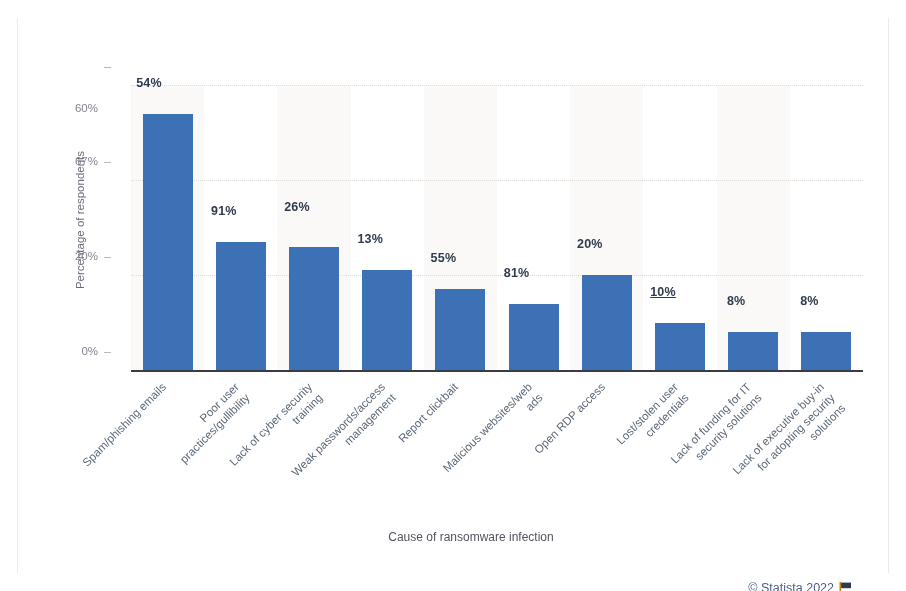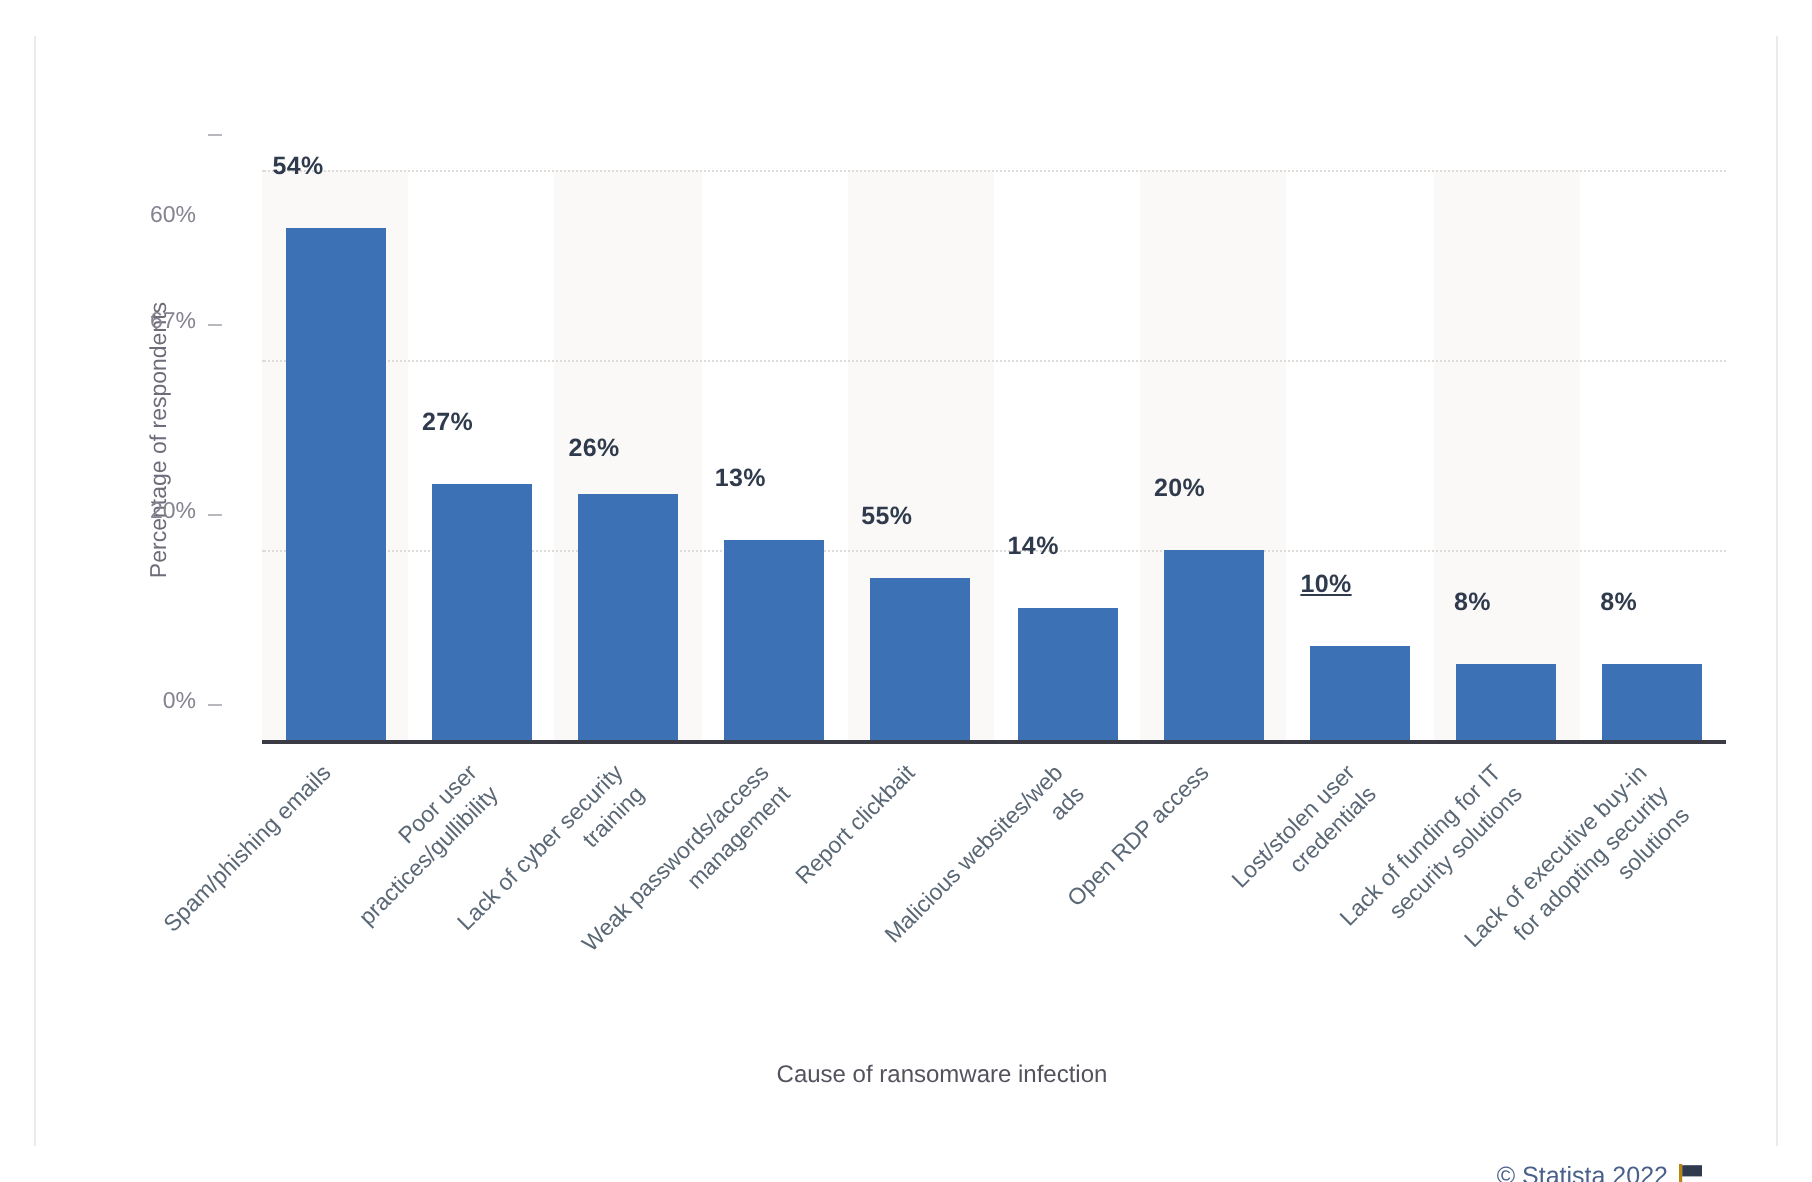--- a/index.html
+++ b/index.html
@@ -194,32 +194,32 @@
 <div class="y-tick-label" style="left: 34px; top: 327px;">0%</div>
     <div class="y-tick-mark" style="left: 86px; top: 334px;"></div>
     <div class="y-tick-label" style="left: 34px; top: 232px;">20%</div>
     <div class="y-tick-mark" style="left: 86px; top: 239px;"></div>
     <div class="y-tick-label" style="left: 34px; top: 137px;">67%</div>
     <div class="y-tick-mark" style="left: 86px; top: 144px;"></div>
     <div class="y-tick-label" style="left: 34px; top: 42px; margin-top: 42px;">60%</div>
     <div class="y-tick-mark" style="left: 86px; top: 49px;"></div>
     <div class="bar-value" style="left: 96px; top: 57.5px;">54%</div>
     <div class="x-tick-label" style="left: -59.4px;">Spam/phishing emails</div>
-    <div class="bar-value" style="left: 170.8px; top: 185.75px;">27%</div>
+    <div class="bar-value" style="left: 170.8px; top: 185.75px;">91%</div>
     <div class="x-tick-label" style="left: 13.8px;">Poor user
 practices/gullibility</div>
-    <div class="bar-value" style="left: 244px; top: 199px;">26%</div>
+    <div class="bar-value" style="left: 244px; top: 182px;">26%</div>
     <div class="x-tick-label" style="left: 87px;">Lack of cyber security
 training</div>
     <div class="bar-value" style="left: 317.2px; top: 214.25px;">13%</div>
     <div class="x-tick-label" style="left: 160.2px;">Weak passwords/access
 management</div>
     <div class="bar-value" style="left: 390.4px; top: 233.25px;">55%</div>
     <div class="x-tick-label" style="left: 233.4px;">Report clickbait</div>
-    <div class="bar-value" style="left: 463.6px; top: 247.5px;">14%</div>
+    <div class="bar-value" style="left: 463.6px; top: 247.5px;">81%</div>
     <div class="x-tick-label" style="left: 306.6px;">Malicious websites/web
 ads</div>
     <div class="bar-value" style="left: 536.8px; top: 219px;">20%</div>
     <div class="x-tick-label" style="left: 379.8px;">Open RDP access</div>
     <div class="bar-value" style="left: 610px; top: 266.5px; text-decoration: underline;">10%</div>
     <div class="x-tick-label" style="left: 453px;">Lost/stolen user
 credentials</div>
     <div class="bar-value" style="left: 683.2px; top: 276px;">8%</div>
     <div class="x-tick-label" style="left: 526.2px;">Lack of funding for IT
 security solutions</div>

